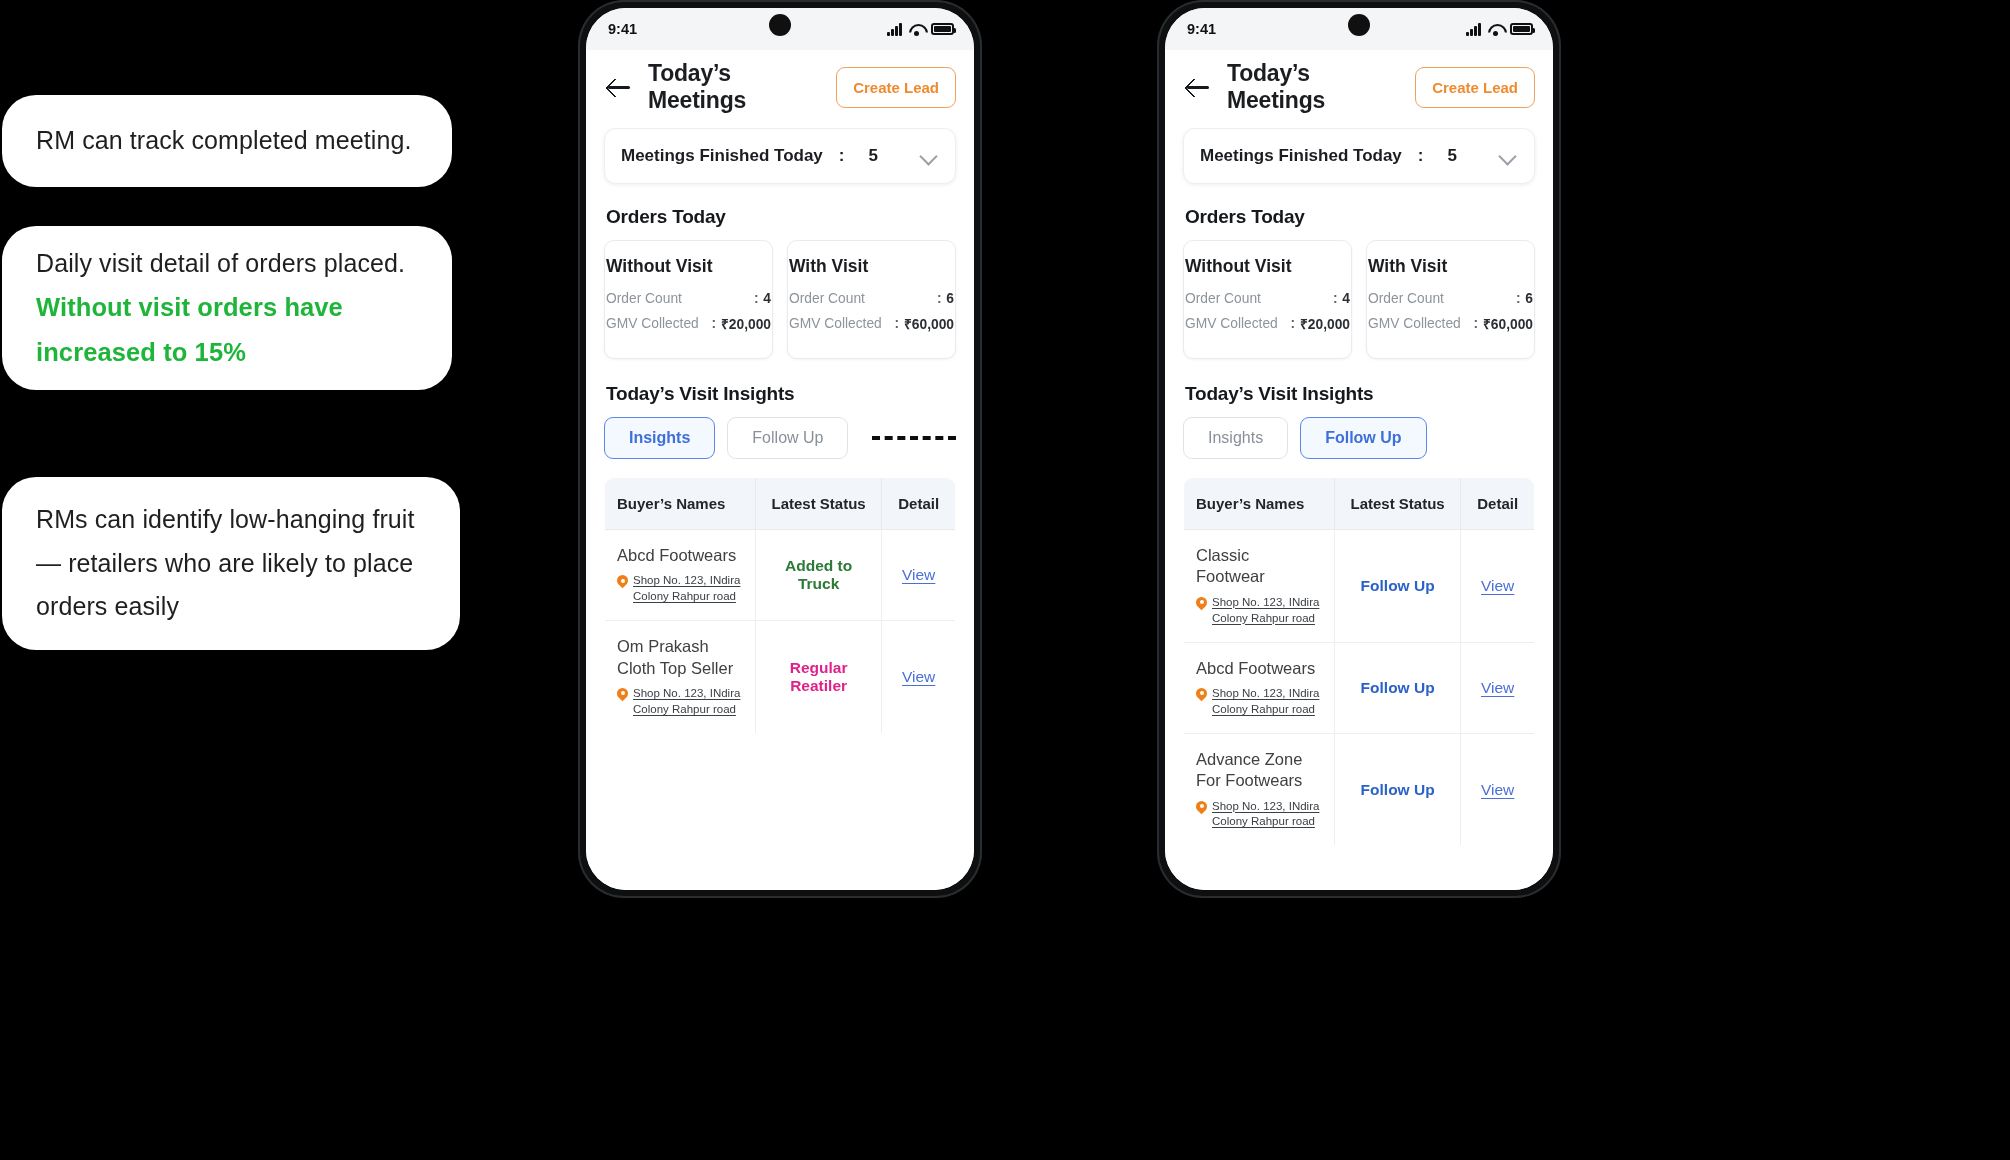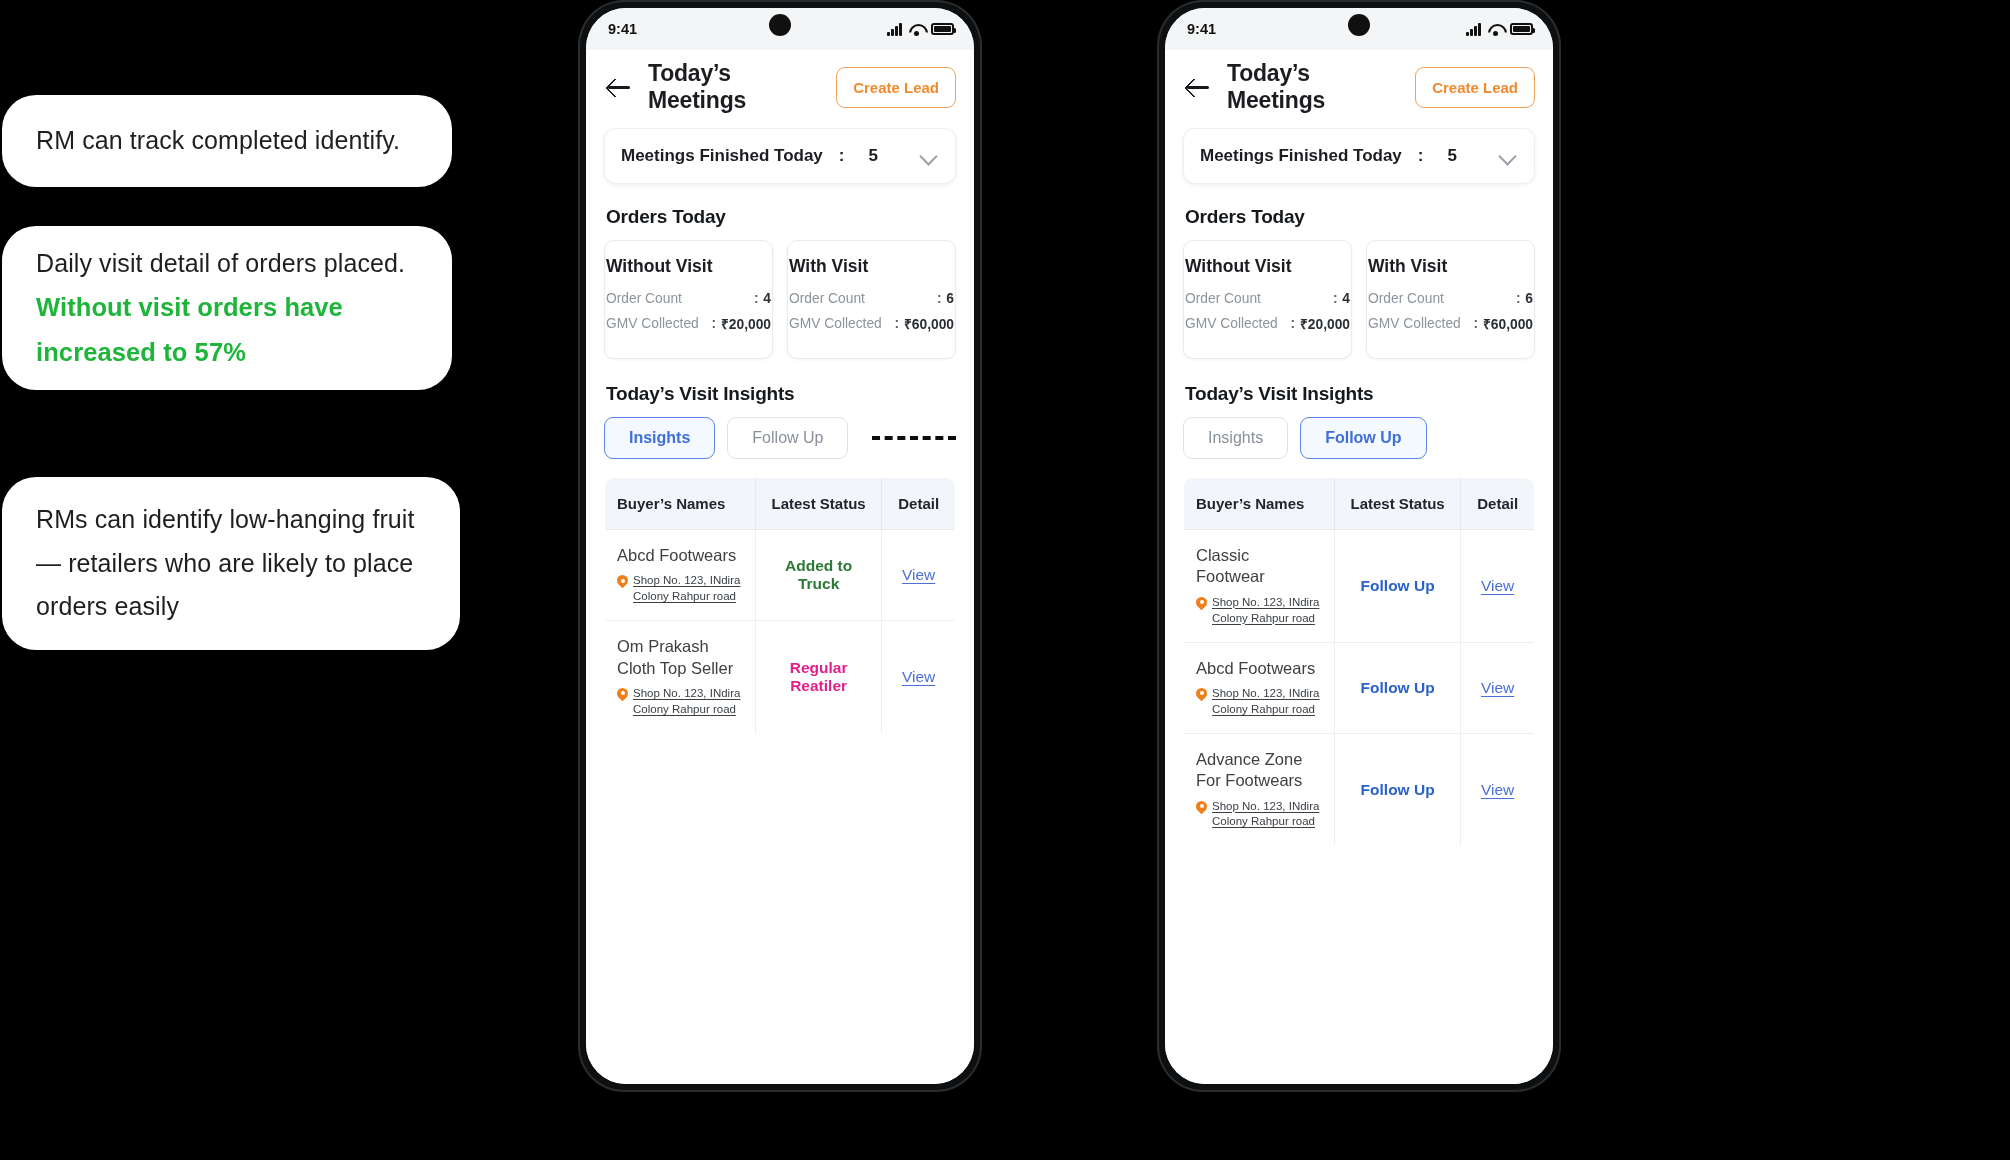--- a/index.html
+++ b/index.html
@@ -24,21 +24,21 @@
   .callout p.hl { color: #1fb53a; font-weight: 800; font-size: 25.5px; }
   #callout-1 { left: 2px;  top: 95px;  width: 450px; height: 92px; display:flex; align-items:center; }
   #callout-2 { left: 2px;  top: 226px; width: 450px; height: 164px; display:flex; flex-direction:column; justify-content:center; }
   #callout-3 { left: 2px;  top: 477px; width: 458px; height: 173px; display:flex; flex-direction:column; justify-content:center; }
 
   
   .phone {
     position: absolute;
     top: 0;
     width: 404px;
-    height: 1092px;
+    height: 898px;
     background: #0d0f10;
     border-radius: 46px;
     padding: 8px;
     box-shadow: 0 0 0 2px #2a2d2f inset;
   }
   #phone-1 { left: 578px; }
   #phone-2 { left: 1157px; }
   .screen {
     position: relative;
     width: 100%; height: 100%;
@@ -155,26 +155,26 @@
   .detail a { font-size:15.5px; color:#4b6fd6; text-decoration:underline; text-underline-offset:3px; cursor:pointer;}
   .col-status { width: 36%; }
   .col-detail { width: 21%; }
 </style>
 </head>
 <body>
 
 <div class="stage">
 
   <div class="callout" id="callout-1">
-    <p>RM can track completed identify.</p>
+    <p>RM can track completed meeting.</p>
   </div>
 
   <div class="callout" id="callout-2">
     <p>Daily visit detail of orders placed.</p>
-    <p class="hl">Without visit orders have increased to 57%</p>
+    <p class="hl">Without visit orders have increased to 15%</p>
   </div>
 
   <div class="callout" id="callout-3">
     <p>RMs can identify low-hanging fruit — retailers who are likely to place orders easily</p>
   </div>
 
   <div class="phone" id="phone-1">
     <div class="punch"></div>
     <div class="screen">
 

